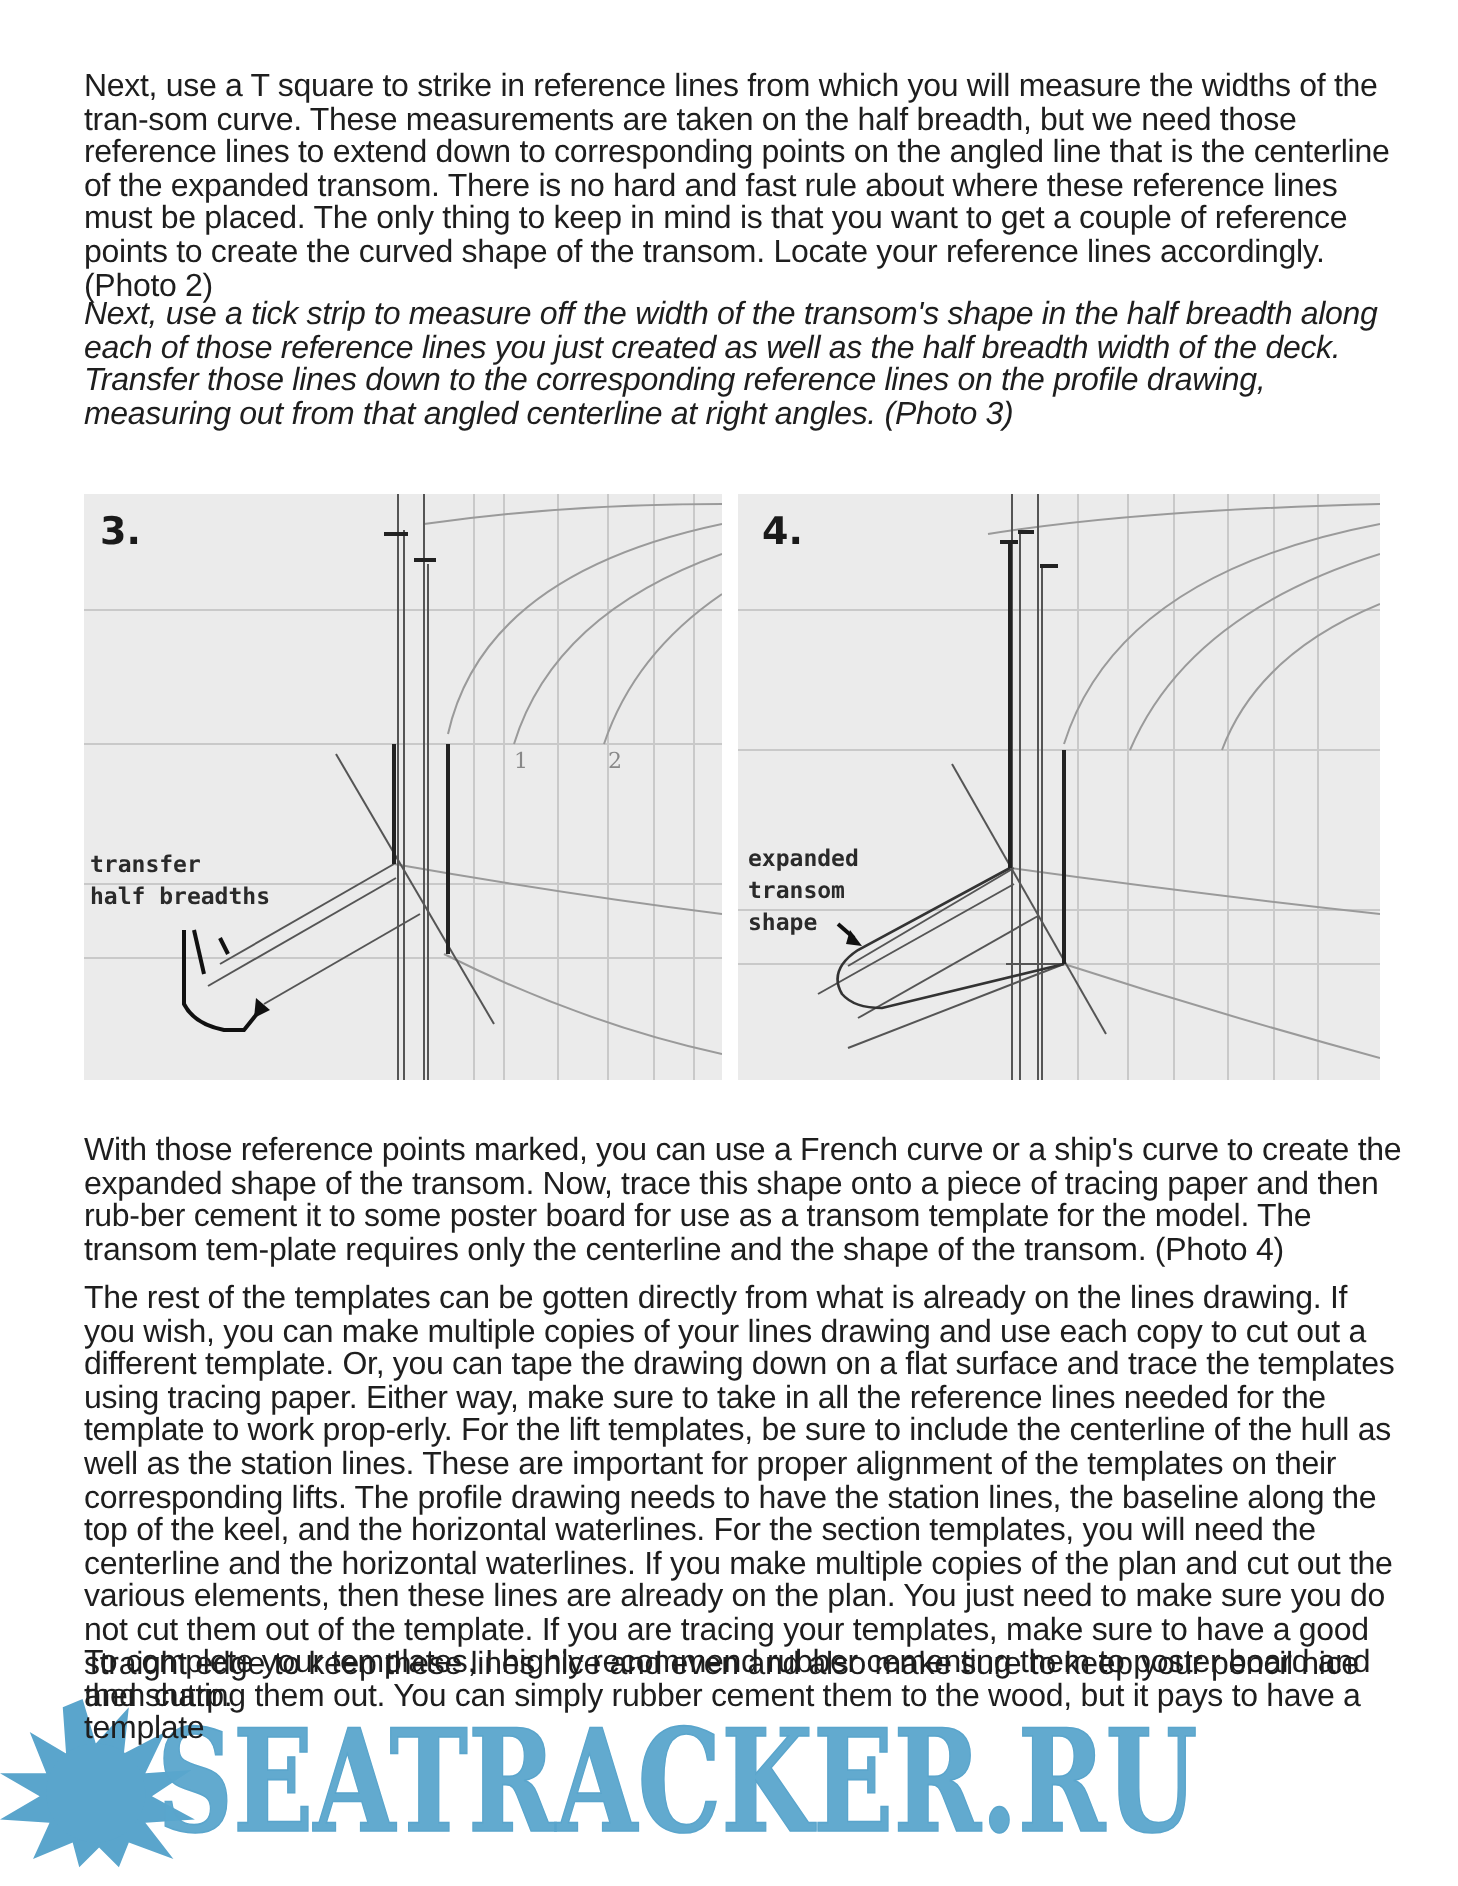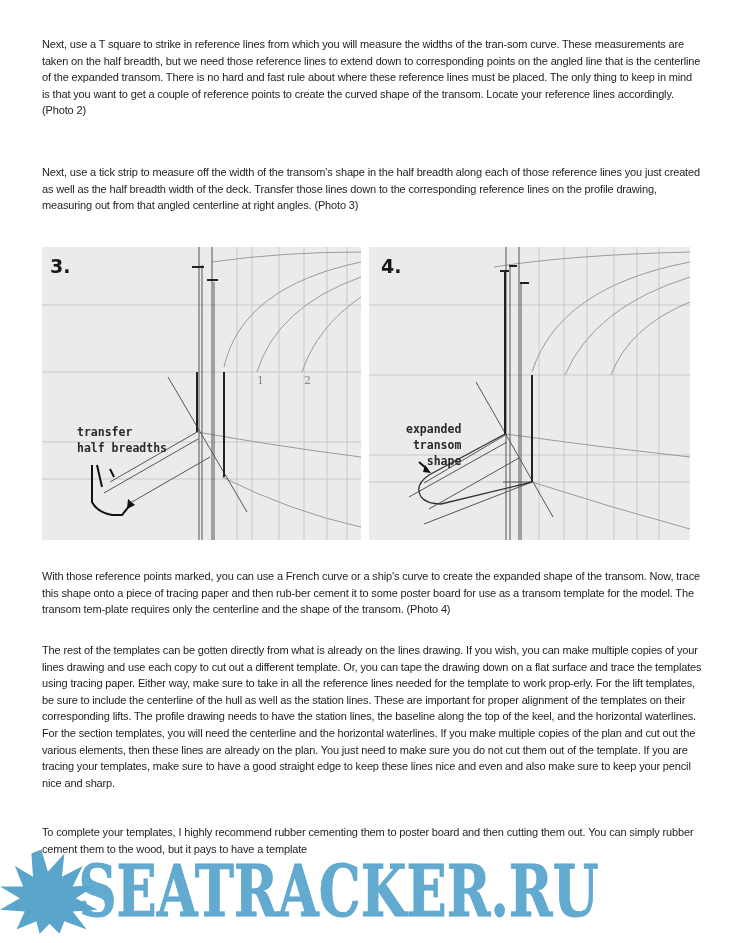--- a/index.html
+++ b/index.html
@@ -4,53 +4,52 @@
 <style>
   html, body { margin: 0; padding: 0; }
   body {
     width: 729px; height: 943px; position: relative; overflow: hidden;
     background: #ffffff;
     font-family: "Liberation Sans", sans-serif;
     color: #1e1e1e;
   }
   .para {
     position: absolute; left: 42px; width: 660px;
-    font-size: 11px; line-height: 16.6px;
+    font-size: 16px; line-height: 16.6px;
     letter-spacing: -0.15px;
     margin: 0;
     font-stretch: condensed;
   }
   .photo {
     position: absolute; top: 247px; height: 293px;
     background: #ebebeb;
     overflow: hidden;
   }
   .photo svg { position: absolute; left: 0; top: 0; width: 100%; height: 100%; }
   .photo-num {
     position: absolute; top: 8px; left: 8px;
     font-family: "DejaVu Sans", sans-serif; font-weight: bold;
     font-size: 19px; color: #1a1a1a;
   }
   .photo-label {
     position: absolute; font-family: "DejaVu Sans Mono", monospace;
     font-weight: bold; font-size: 11.5px; line-height: 16px; color: #2a2a2a;
     white-space: pre-line;
-    margin-left: 32px;
   }
   .watermark {
     position: absolute; left: 0; top: 836px; width: 602px; height: 107px;
     pointer-events: none;
   }
   .watermark svg { width: 100%; height: 100%; }
 </style>
 </head>
 <body>
 
 <p class="para" style="top:36px;">Next, use a T square to strike in reference lines from which you will measure the widths of the tran-som curve. These measurements are taken on the half breadth, but we need those reference lines to extend down to corresponding points on the angled line that is the centerline of the expanded transom. There is no hard and fast rule about where these reference lines must be placed. The only thing to keep in mind is that you want to get a couple of reference points to create the curved shape of the transom. Locate your reference lines accordingly. (Photo 2)</p>
-<p class="para" style="top:164px;">Next, use a tick strip to measure off the width of the transom's shape in the half breadth along each of those reference lines you just created as well as the half breadth width of the deck. Transfer those lines down to the corresponding reference lines on the profile drawing, measuring out from that angled centerline at right angles. (Photo 3)</p>
+<p class="para" style="top:150px;font-style:italic;">Next, use a tick strip to measure off the width of the transom's shape in the half breadth along each of those reference lines you just created as well as the half breadth width of the deck. Transfer those lines down to the corresponding reference lines on the profile drawing, measuring out from that angled centerline at right angles. (Photo 3)</p>
 
 <div class="photo" style="left:42px; width:319px;">
   <svg viewBox="0 0 319 293">
     <g stroke="#c9c9c9" stroke-width="1">
       <line x1="0" y1="58" x2="319" y2="58"></line>
         <line x1="0" y1="125" x2="319" y2="125"></line>
       <line x1="0" y1="195" x2="319" y2="195"></line>
         <line x1="0" y1="232" x2="319" y2="232"></line>
       <line x1="195" y1="0" x2="195" y2="293"></line>
         <line x1="210" y1="0" x2="210" y2="293"></line>
@@ -138,21 +137,21 @@
       <line x1="136" y1="24" x2="136" y2="187"></line>
       <line x1="163" y1="128" x2="163" y2="235"></line>
       <line x1="131" y1="24" x2="140" y2="24"></line>
       <line x1="140" y1="19" x2="148" y2="19"></line>
       <line x1="151" y1="36" x2="160" y2="36"></line>
     </g>
     <path d="M50 215 L58 222" stroke="#111" stroke-width="2"></path>
     <polygon points="56,218 62,226 54,225" fill="#111"></polygon>
   </svg>
   <span class="photo-num" style="left:12px;">4.</span>
-  <span class="photo-label" style="left:5px; top:174px;text-align:right;">expanded
+  <span class="photo-label" style="left:5px; top:174px;">expanded
 transom
 shape</span>
 </div>
 
 <p class="para" style="top:568px;">With those reference points marked, you can use a French curve or a ship's curve to create the expanded shape of the transom. Now, trace this shape onto a piece of tracing paper and then rub-ber cement it to some poster board for use as a transom template for the model. The transom tem-plate requires only the centerline and the shape of the transom. (Photo 4)</p>
 <p class="para" style="top:642px;">The rest of the templates can be gotten directly from what is already on the lines drawing. If you wish, you can make multiple copies of your lines drawing and use each copy to cut out a different template. Or, you can tape the drawing down on a flat surface and trace the templates using tracing paper. Either way, make sure to take in all the reference lines needed for the template to work prop-erly. For the lift templates, be sure to include the centerline of the hull as well as the station lines. These are important for proper alignment of the templates on their corresponding lifts. The profile drawing needs to have the station lines, the baseline along the top of the keel, and the horizontal waterlines. For the section templates, you will need the centerline and the horizontal waterlines. If you make multiple copies of the plan and cut out the various elements, then these lines are already on the plan. You just need to make sure you do not cut them out of the template. If you are tracing your templates, make sure to have a good straight edge to keep these lines nice and even and also make sure to keep your pencil nice and sharp.</p>
 
 <div class="watermark">
   <svg viewBox="0 0 729 107">
     <g fill="#5aa5cc">

